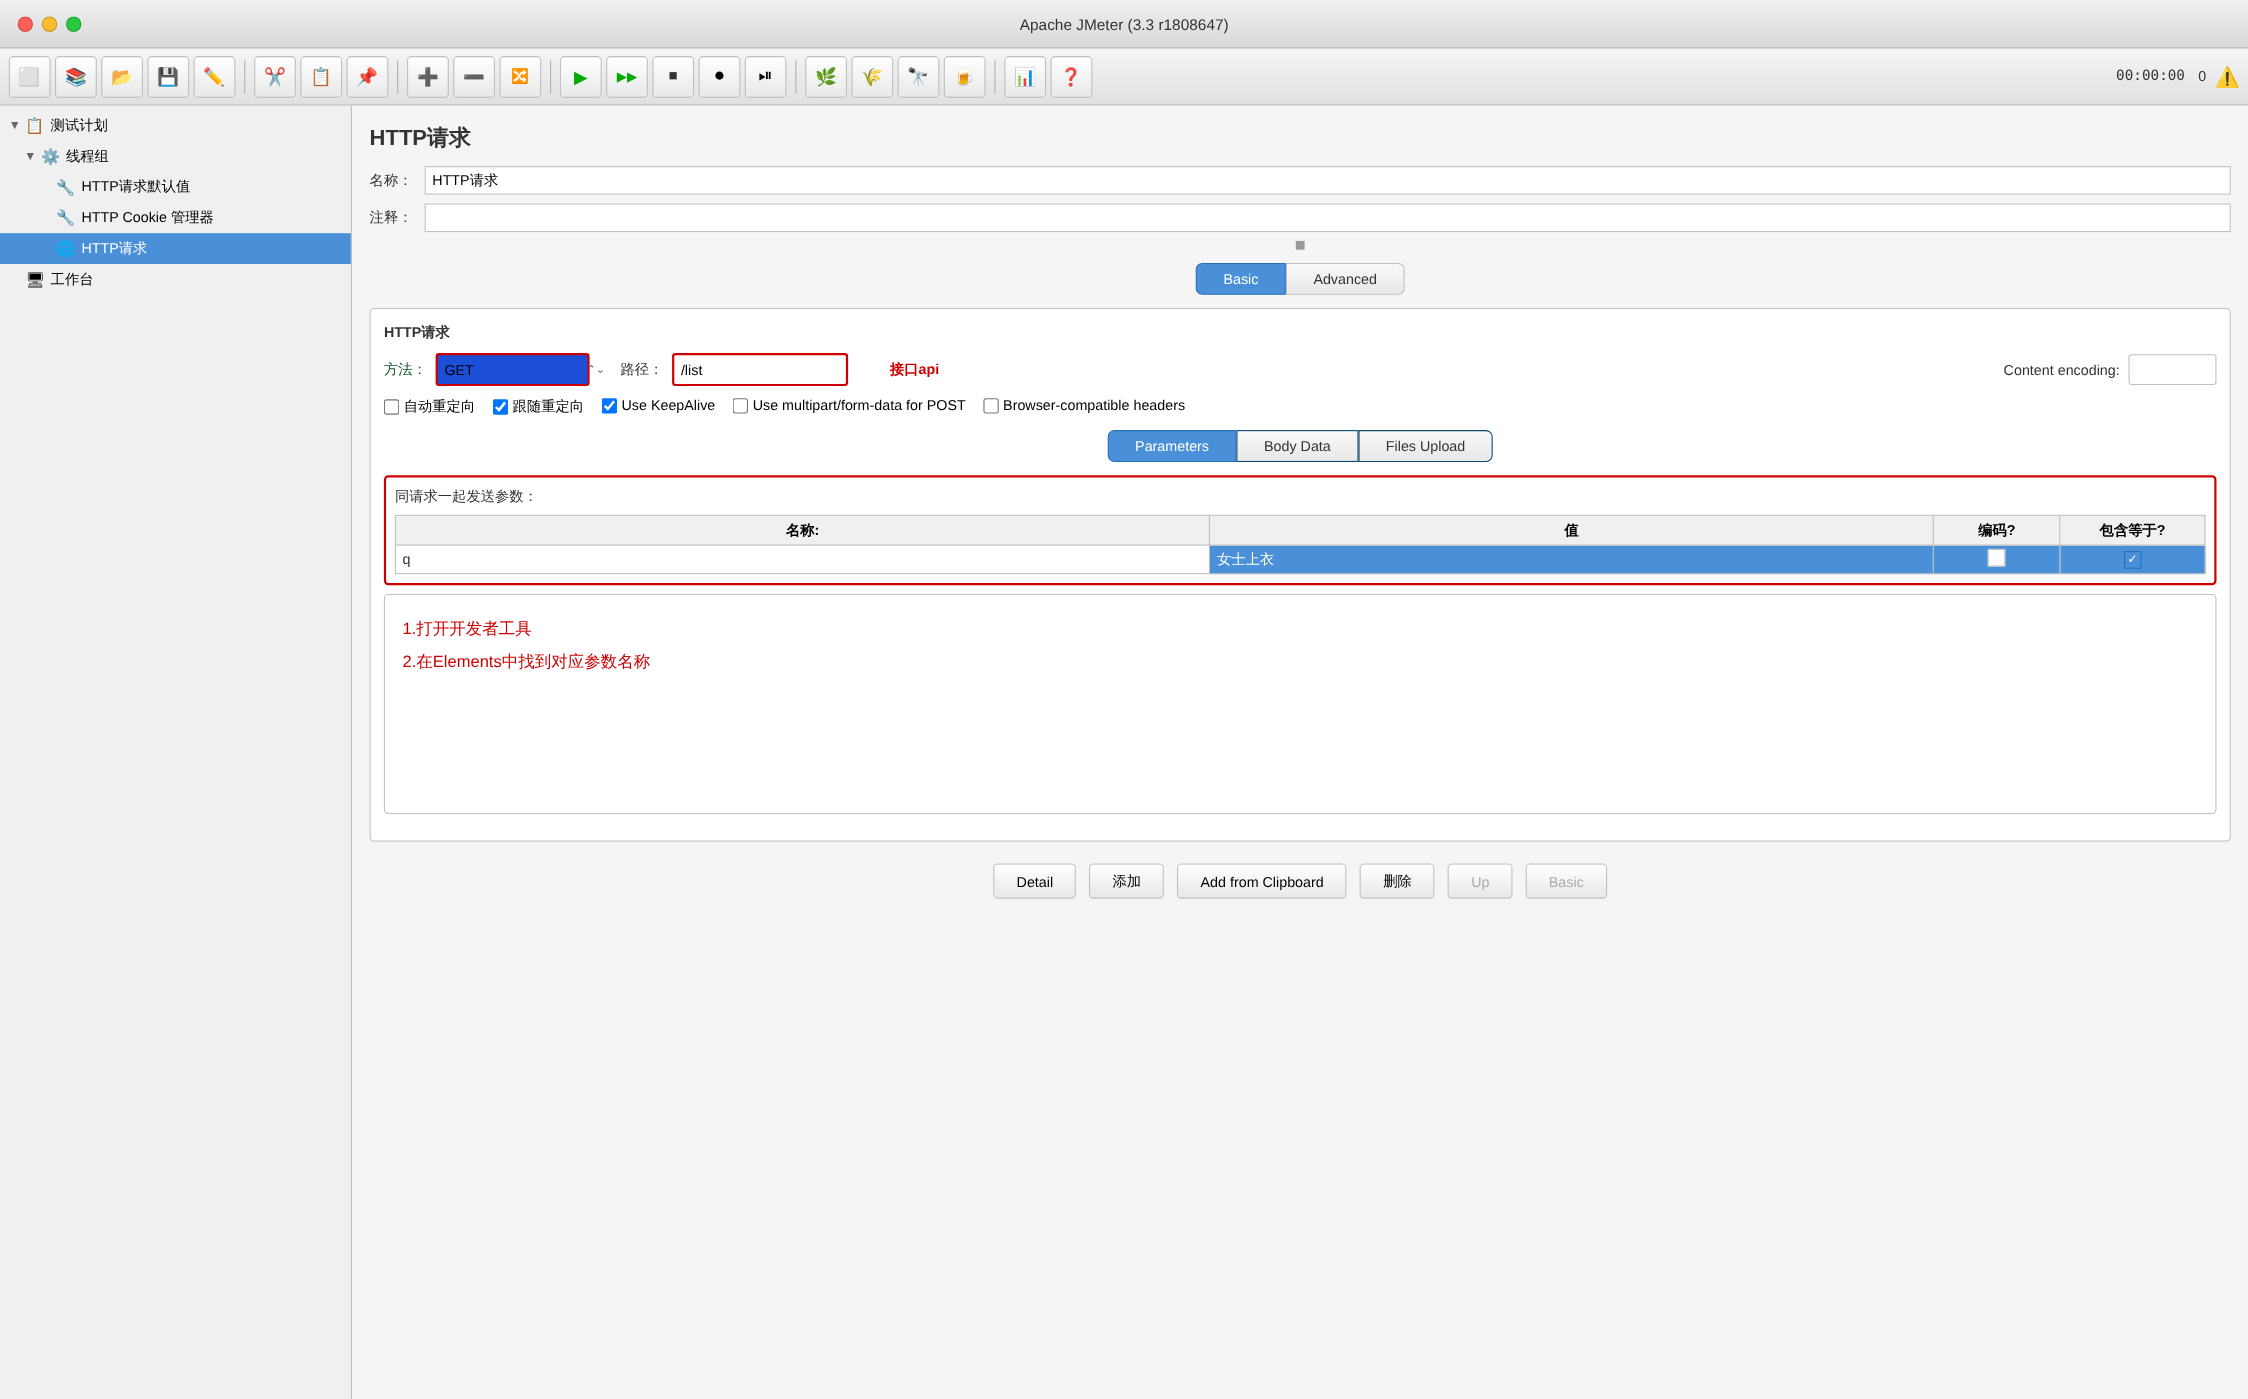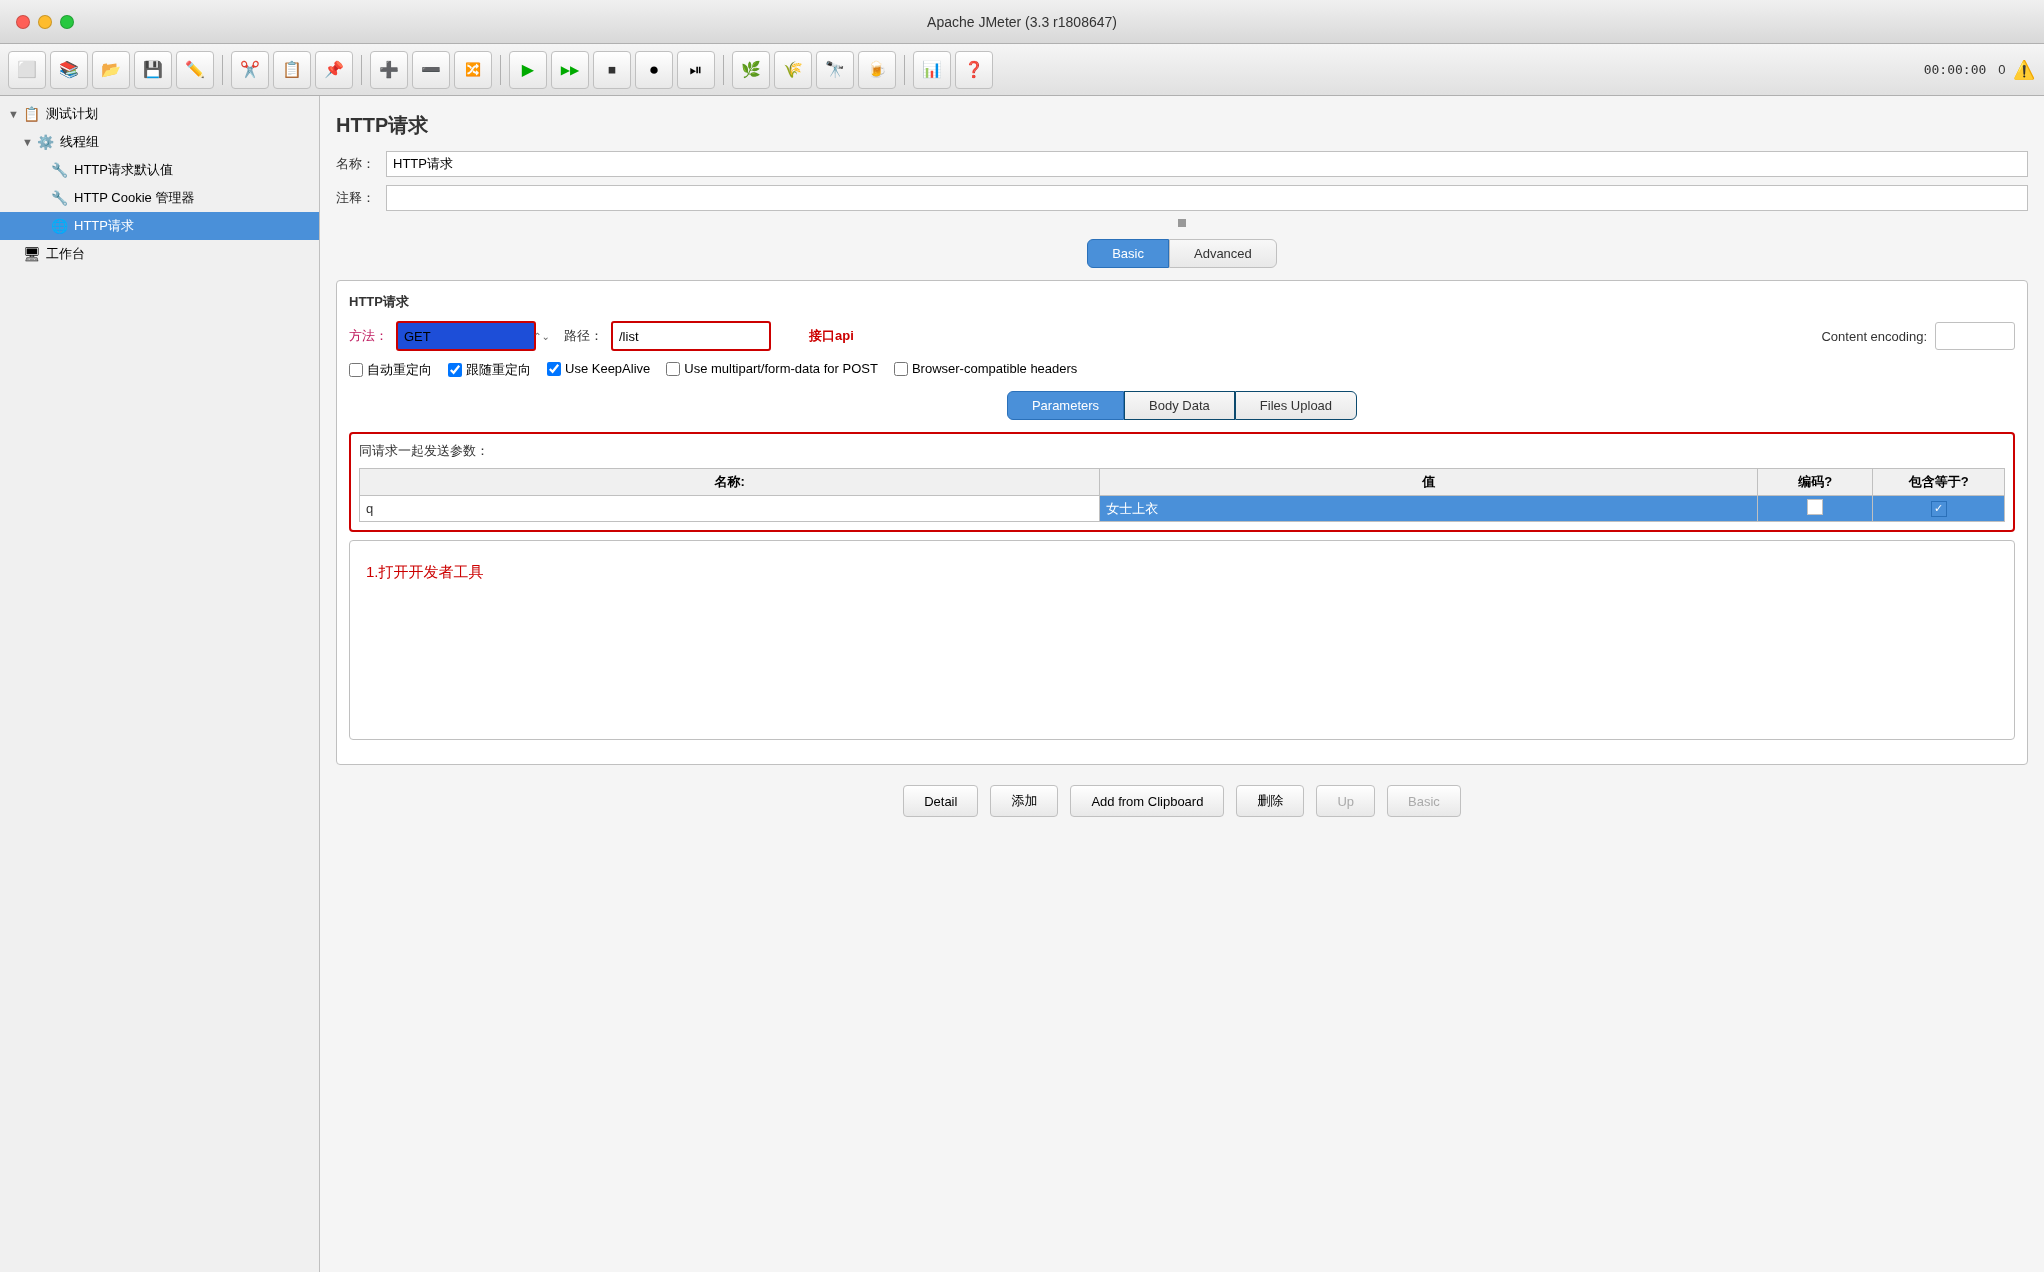--- a/index.html
+++ b/index.html
@@ -236,21 +236,21 @@
       background: white;
     }
 
     
     .http-row {
       display: flex;
       align-items: center;
       gap: 8px;
       margin-bottom: 10px;
     }
-    .method-label { font-size: 13px; color: #be185d; }
+    .method-label { font-size: 13px; color: #14532d; }
     .method-select {
       width: 140px;
       height: 30px;
       border: 2px solid #cc0000;
       border-radius: 3px;
       padding: 0 6px;
       font-size: 13px;
       background: #1d4ed8;
       appearance: none;
       cursor: pointer;
@@ -618,20 +618,21 @@
               <td class="check-box-cell" style="background:#4a90d9;">
                 <div class="blue-checkbox">✓</div>
               </td>
             </tr>
           </tbody>
         </table>
       </div>
 
       <div class="annotation-area">
         <div class="annotation-text">1.打开开发者工具</div>
+        <div class="annotation-text">2.在Elements中找到对应参数名称</div>
       </div>
 
     </div>
 
     <div class="bottom-buttons">
       <button class="action-btn">Detail</button>
       <button class="action-btn">添加</button>
       <button class="action-btn">Add from Clipboard</button>
       <button class="action-btn">删除</button>
       <button class="action-btn disabled">Up</button>

